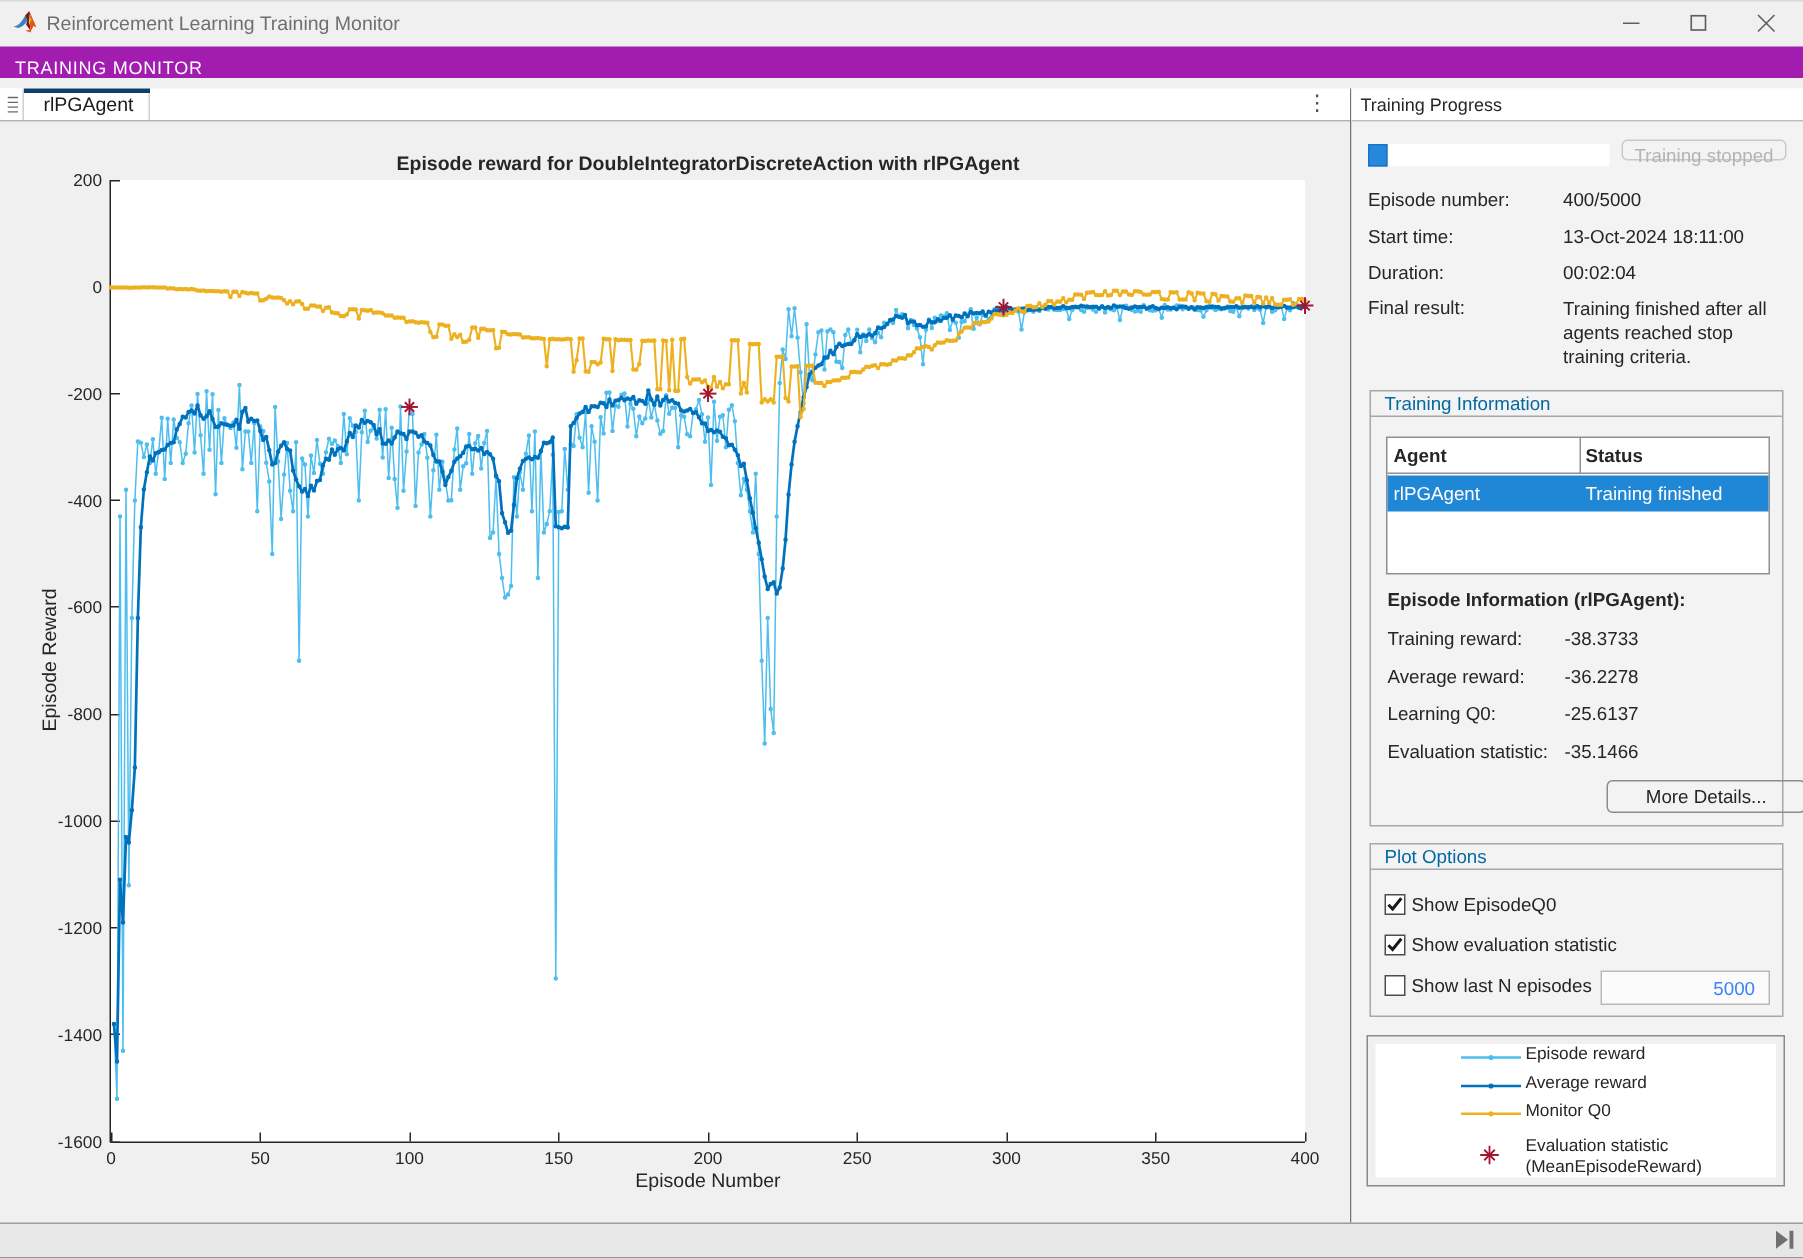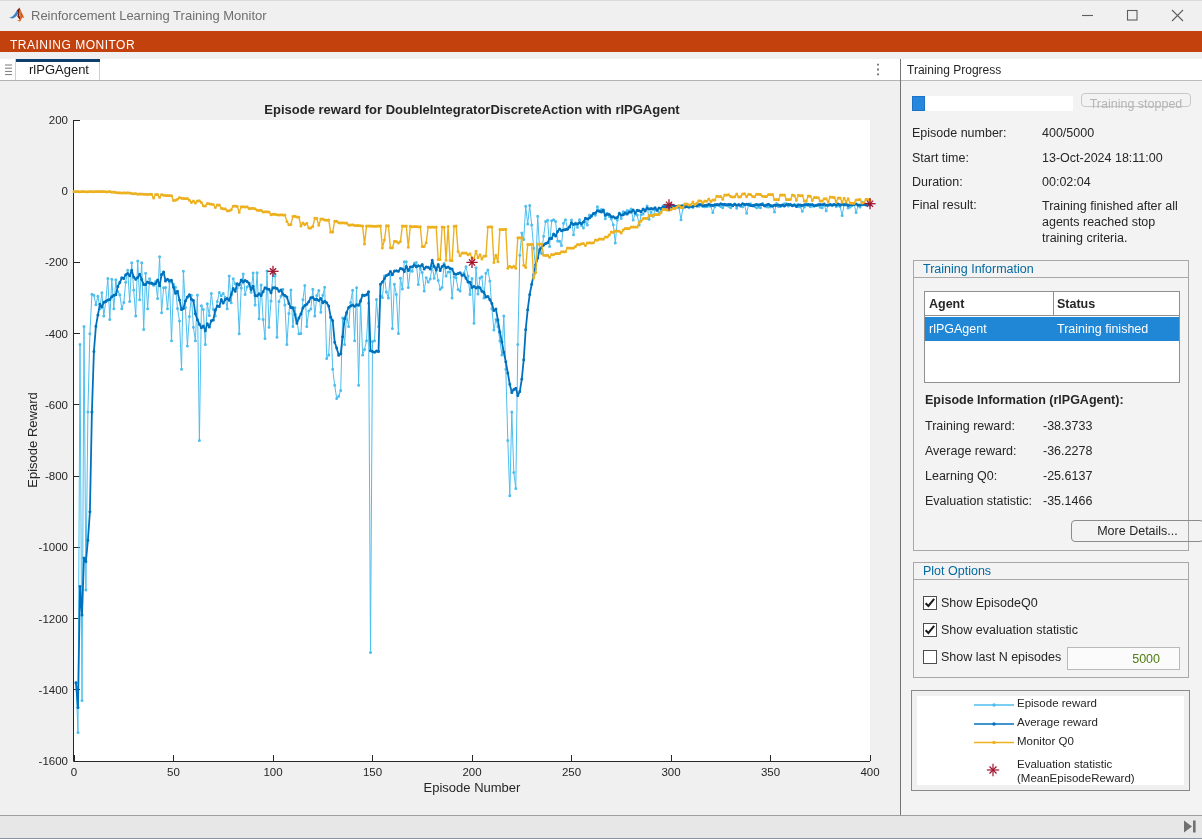--- a/index.html
+++ b/index.html
@@ -1,18 +1,18 @@
 <!DOCTYPE html>
 <html><head><meta charset="utf-8"><style>
 *{margin:0;padding:0;box-sizing:border-box}
 html,body{width:1202px;height:839px;overflow:hidden;font-family:"Liberation Sans",sans-serif;background:#f0f0f0;position:relative}
 .abs{position:absolute}
 #titlebar{left:0;top:0;width:1202px;height:31px;background:#f0f0f0;border-top:1px solid #d9d9d9}
 #title{left:31px;top:0;height:31px;line-height:31px;font-size:13px;color:#6f6f6f}
-#ribbon{left:0;top:31px;width:1202px;height:21px;background:#c2410c}
+#ribbon{left:0;top:31px;width:1202px;height:21px;background:#a21caf}
 #ribbon span{position:absolute;left:10px;top:0;height:28px;line-height:29px;color:#fff;font-size:12px;font-weight:normal;letter-spacing:.5px}
 #tabstrip{left:0;top:59px;width:1202px;height:22px;background:#fff;border-bottom:1px solid #b3b3b3}
 #hamb{left:0;top:59px;width:16px;height:21px;background:#fff;border-right:1px solid #cfcfcf}
 #tab{left:16px;top:59px;width:84px;height:21px;background:#fff;border-right:1px solid #cfcfcf}
 #tabacc{left:16px;top:59px;width:84px;height:2.5px;background:#0e3e6b}
 #tab span{display:block;text-align:left;padding-left:13px;font-size:13px;color:#1a1a1a;line-height:22px}
 .vdots{width:16px;text-align:center;font-size:14.5px;color:#4f4f4f;line-height:21px;letter-spacing:0}
 #divider{left:900px;top:59px;width:1px;height:779px;background:#747474}
 #rpanel{left:901px;top:59px;width:301px;height:756px;background:#f3f3f3}
 #rphead{left:901px;top:59px;width:301px;height:22px;background:#fff;border-bottom:1px solid #bdbdbd}
@@ -27,21 +27,21 @@
 .box{position:absolute;left:12px;width:276px;border:1px solid #a8a8a8}
 .boxtitle{position:absolute;left:9px;top:0;height:16px;line-height:16px;font-weight:normal;font-size:12.5px;color:#0369a1}
 .boxrule{position:absolute;left:0;top:16px;width:100%;height:1px;background:#a8a8a8}
 #tbl{position:absolute;left:10px;top:30px;width:256px;height:92px;background:#fff;border:1px solid #8f8f8f}
 #tbl .hdr{position:absolute;left:0;top:0;width:100%;height:24px;border-bottom:1px solid #8f8f8f}
 #tbl .coldiv{position:absolute;left:128px;top:0;width:1px;height:24px;background:#8f8f8f}
 #tbl .hc{position:absolute;top:0;line-height:24px;font-weight:bold;font-size:12.5px;color:#262626}
 #tbl .row{position:absolute;left:0;top:25px;width:100%;height:24px;background:#2086d6;color:#fff;font-size:12.5px;line-height:24px}
 .cbox{position:absolute;left:9px;width:14px;height:14px;background:#fff;border:1.5px solid #4d4d4d}
 .cblabel{position:absolute;left:27px;font-size:12.5px;color:#262626}
-#nin{position:absolute;left:153px;top:84px;width:113px;height:23px;background:#fbfbfb;border:1px solid #b9b9b9;color:#4d7c0f;font-size:12.5px;text-align:right;line-height:22px;padding-right:19px}
+#nin{position:absolute;left:153px;top:84px;width:113px;height:23px;background:#fbfbfb;border:1px solid #b9b9b9;color:#3b82f6;font-size:12.5px;text-align:right;line-height:22px;padding-right:9px}
 #legendbox{left:911px;top:690px;width:279px;height:101px;border:1px solid #8a8a8a;background:#f0f0f0}
 #legendwhite{left:5px;top:5px;width:267px;height:89px;background:#fff;position:absolute}
 .lgtext{position:absolute;left:105px;font-size:11.5px;color:#262626}
 #btnmore{position:absolute;left:157px;top:259px;width:133px;height:22px;border:1px solid #8c8c8c;border-radius:4px;font-size:12.5px;color:#262626;text-align:center;line-height:21px}
 </style></head>
 <body>
 <div class="abs" id="titlebar"></div>
 <svg class="abs" style="left:9px;top:7px" width="16" height="15" viewBox="0 0 16 15">
 <path d="M0,10.8 C2.8,10.2 4.6,8.6 6,6.4 L7.8,3.4 L9.2,6.6 C8,9 6.2,10.6 3.4,11.6 Z" fill="#3b82c4"></path>
 <path d="M7.8,3.4 L10.5,0.4 L12,6 L11,13 L8.4,9.4 L9.2,6.6 Z" fill="#7d1a10"></path>

